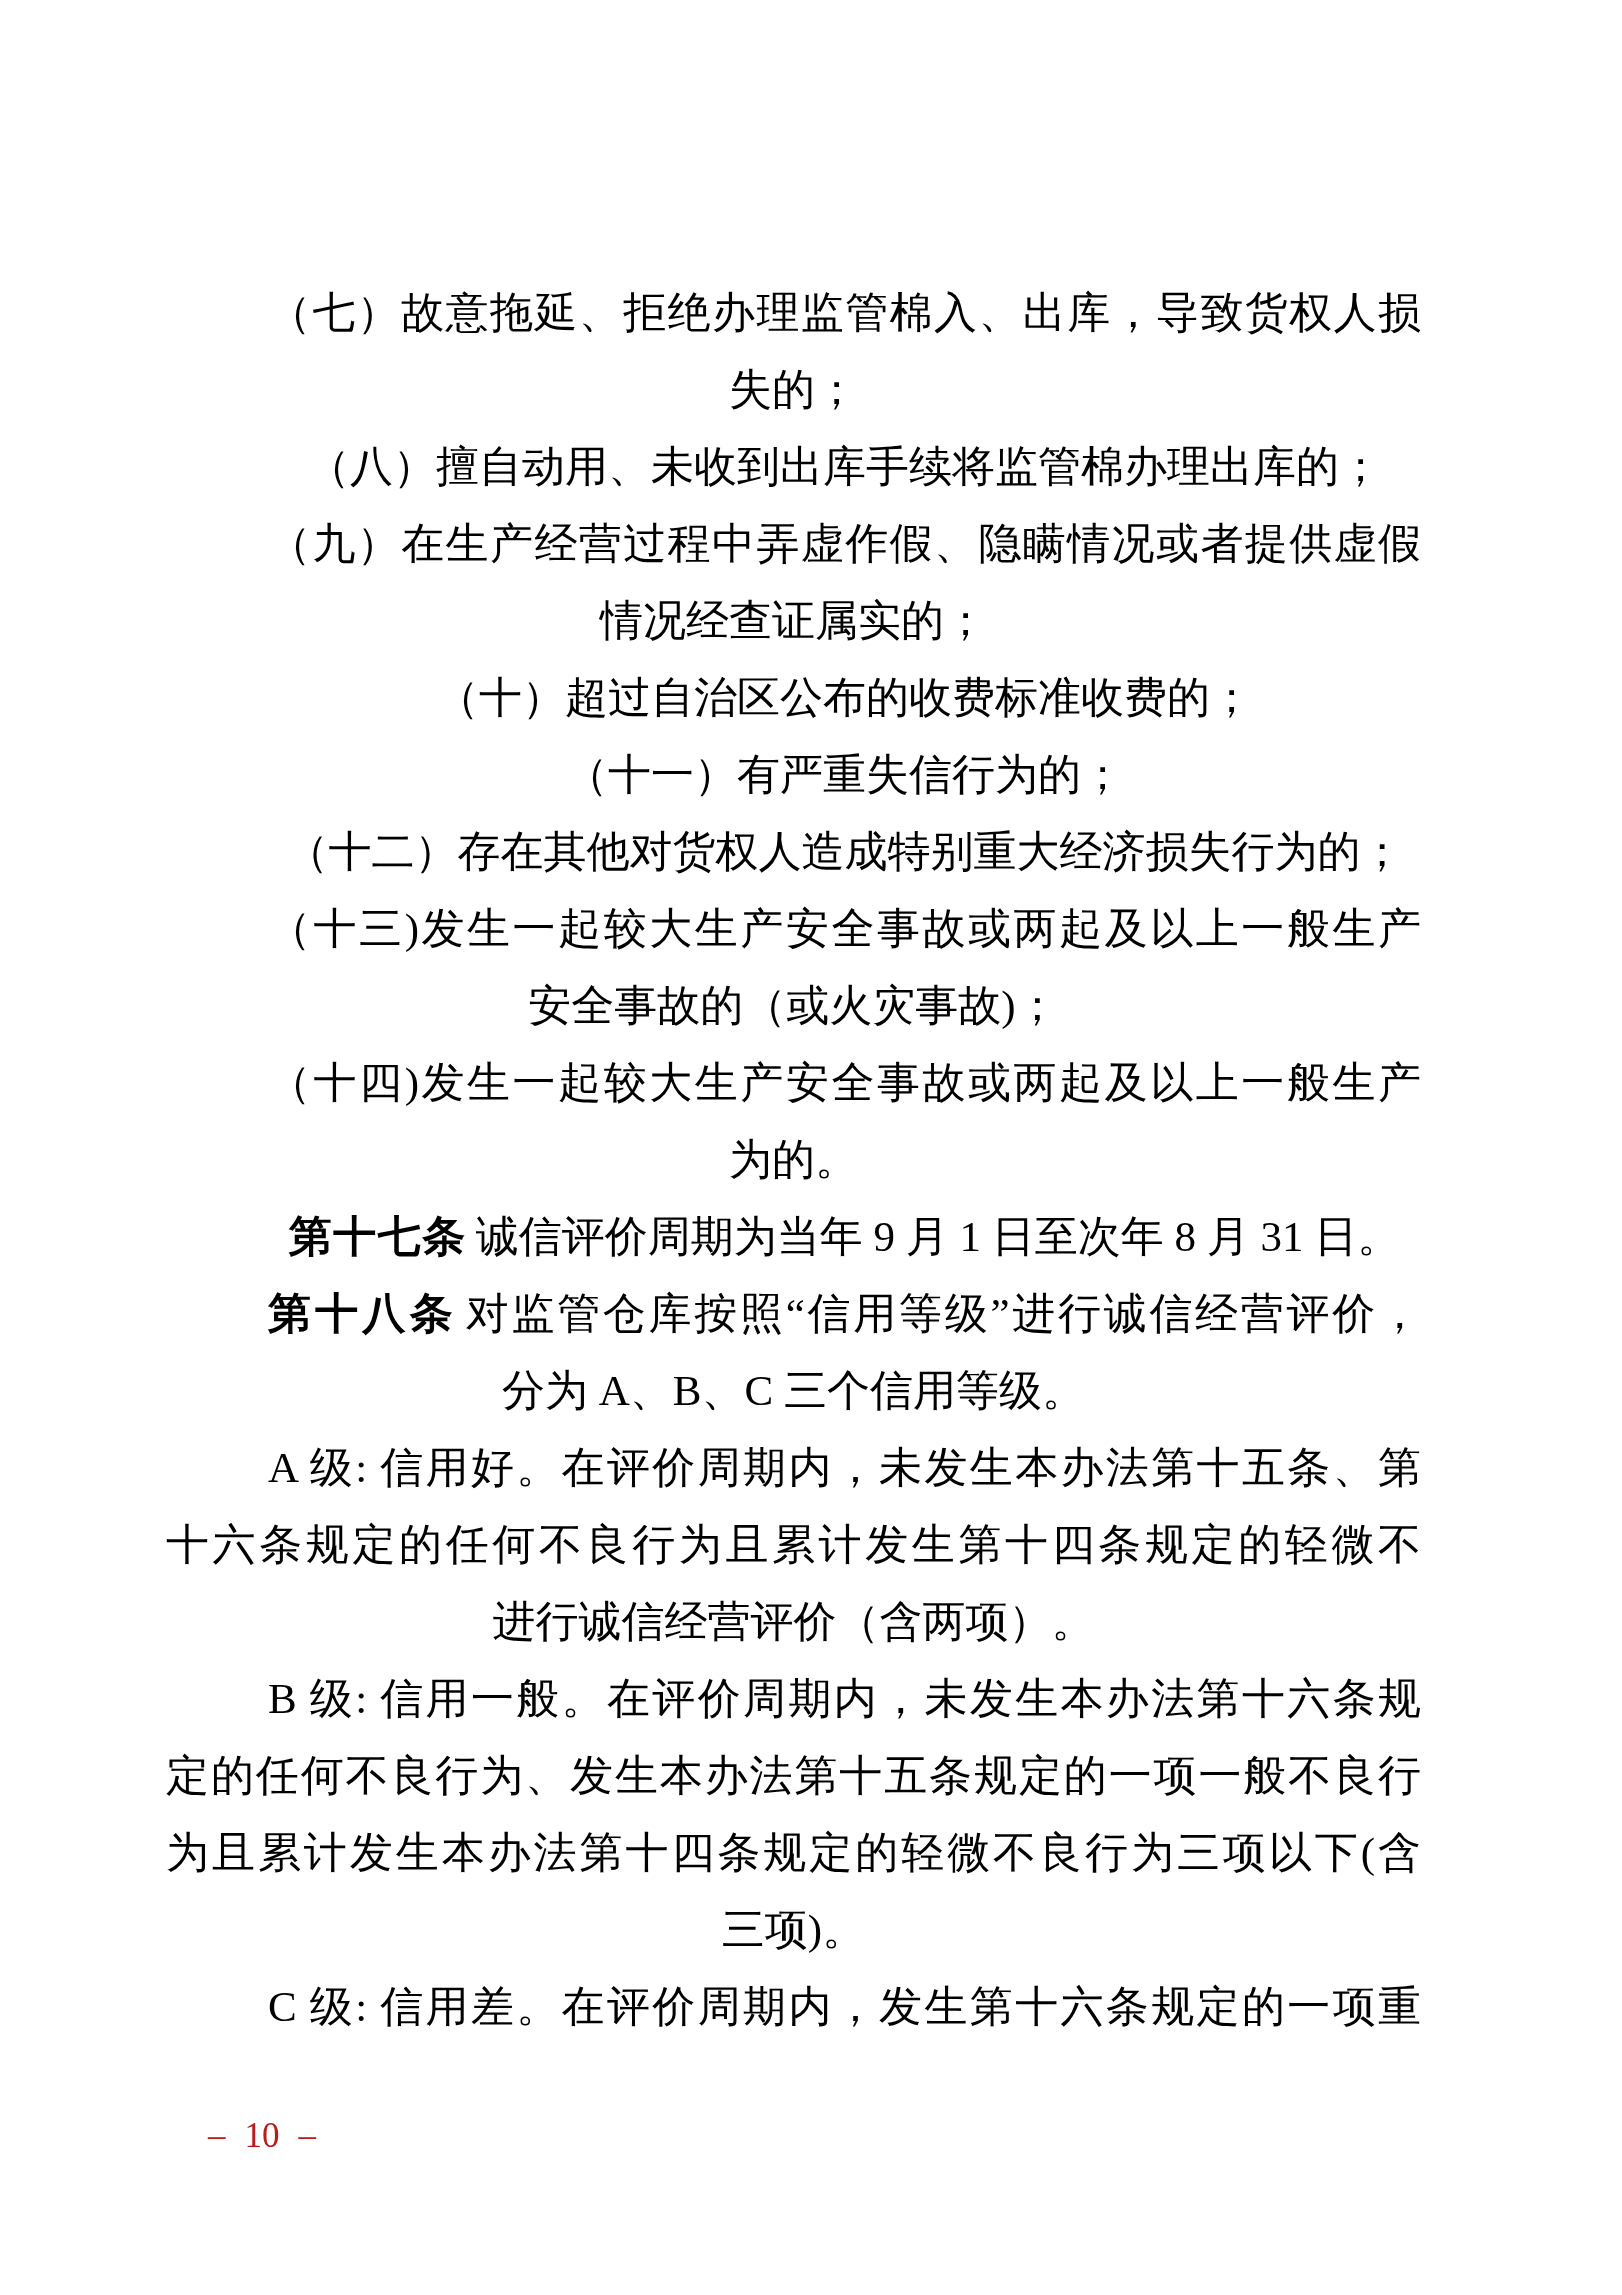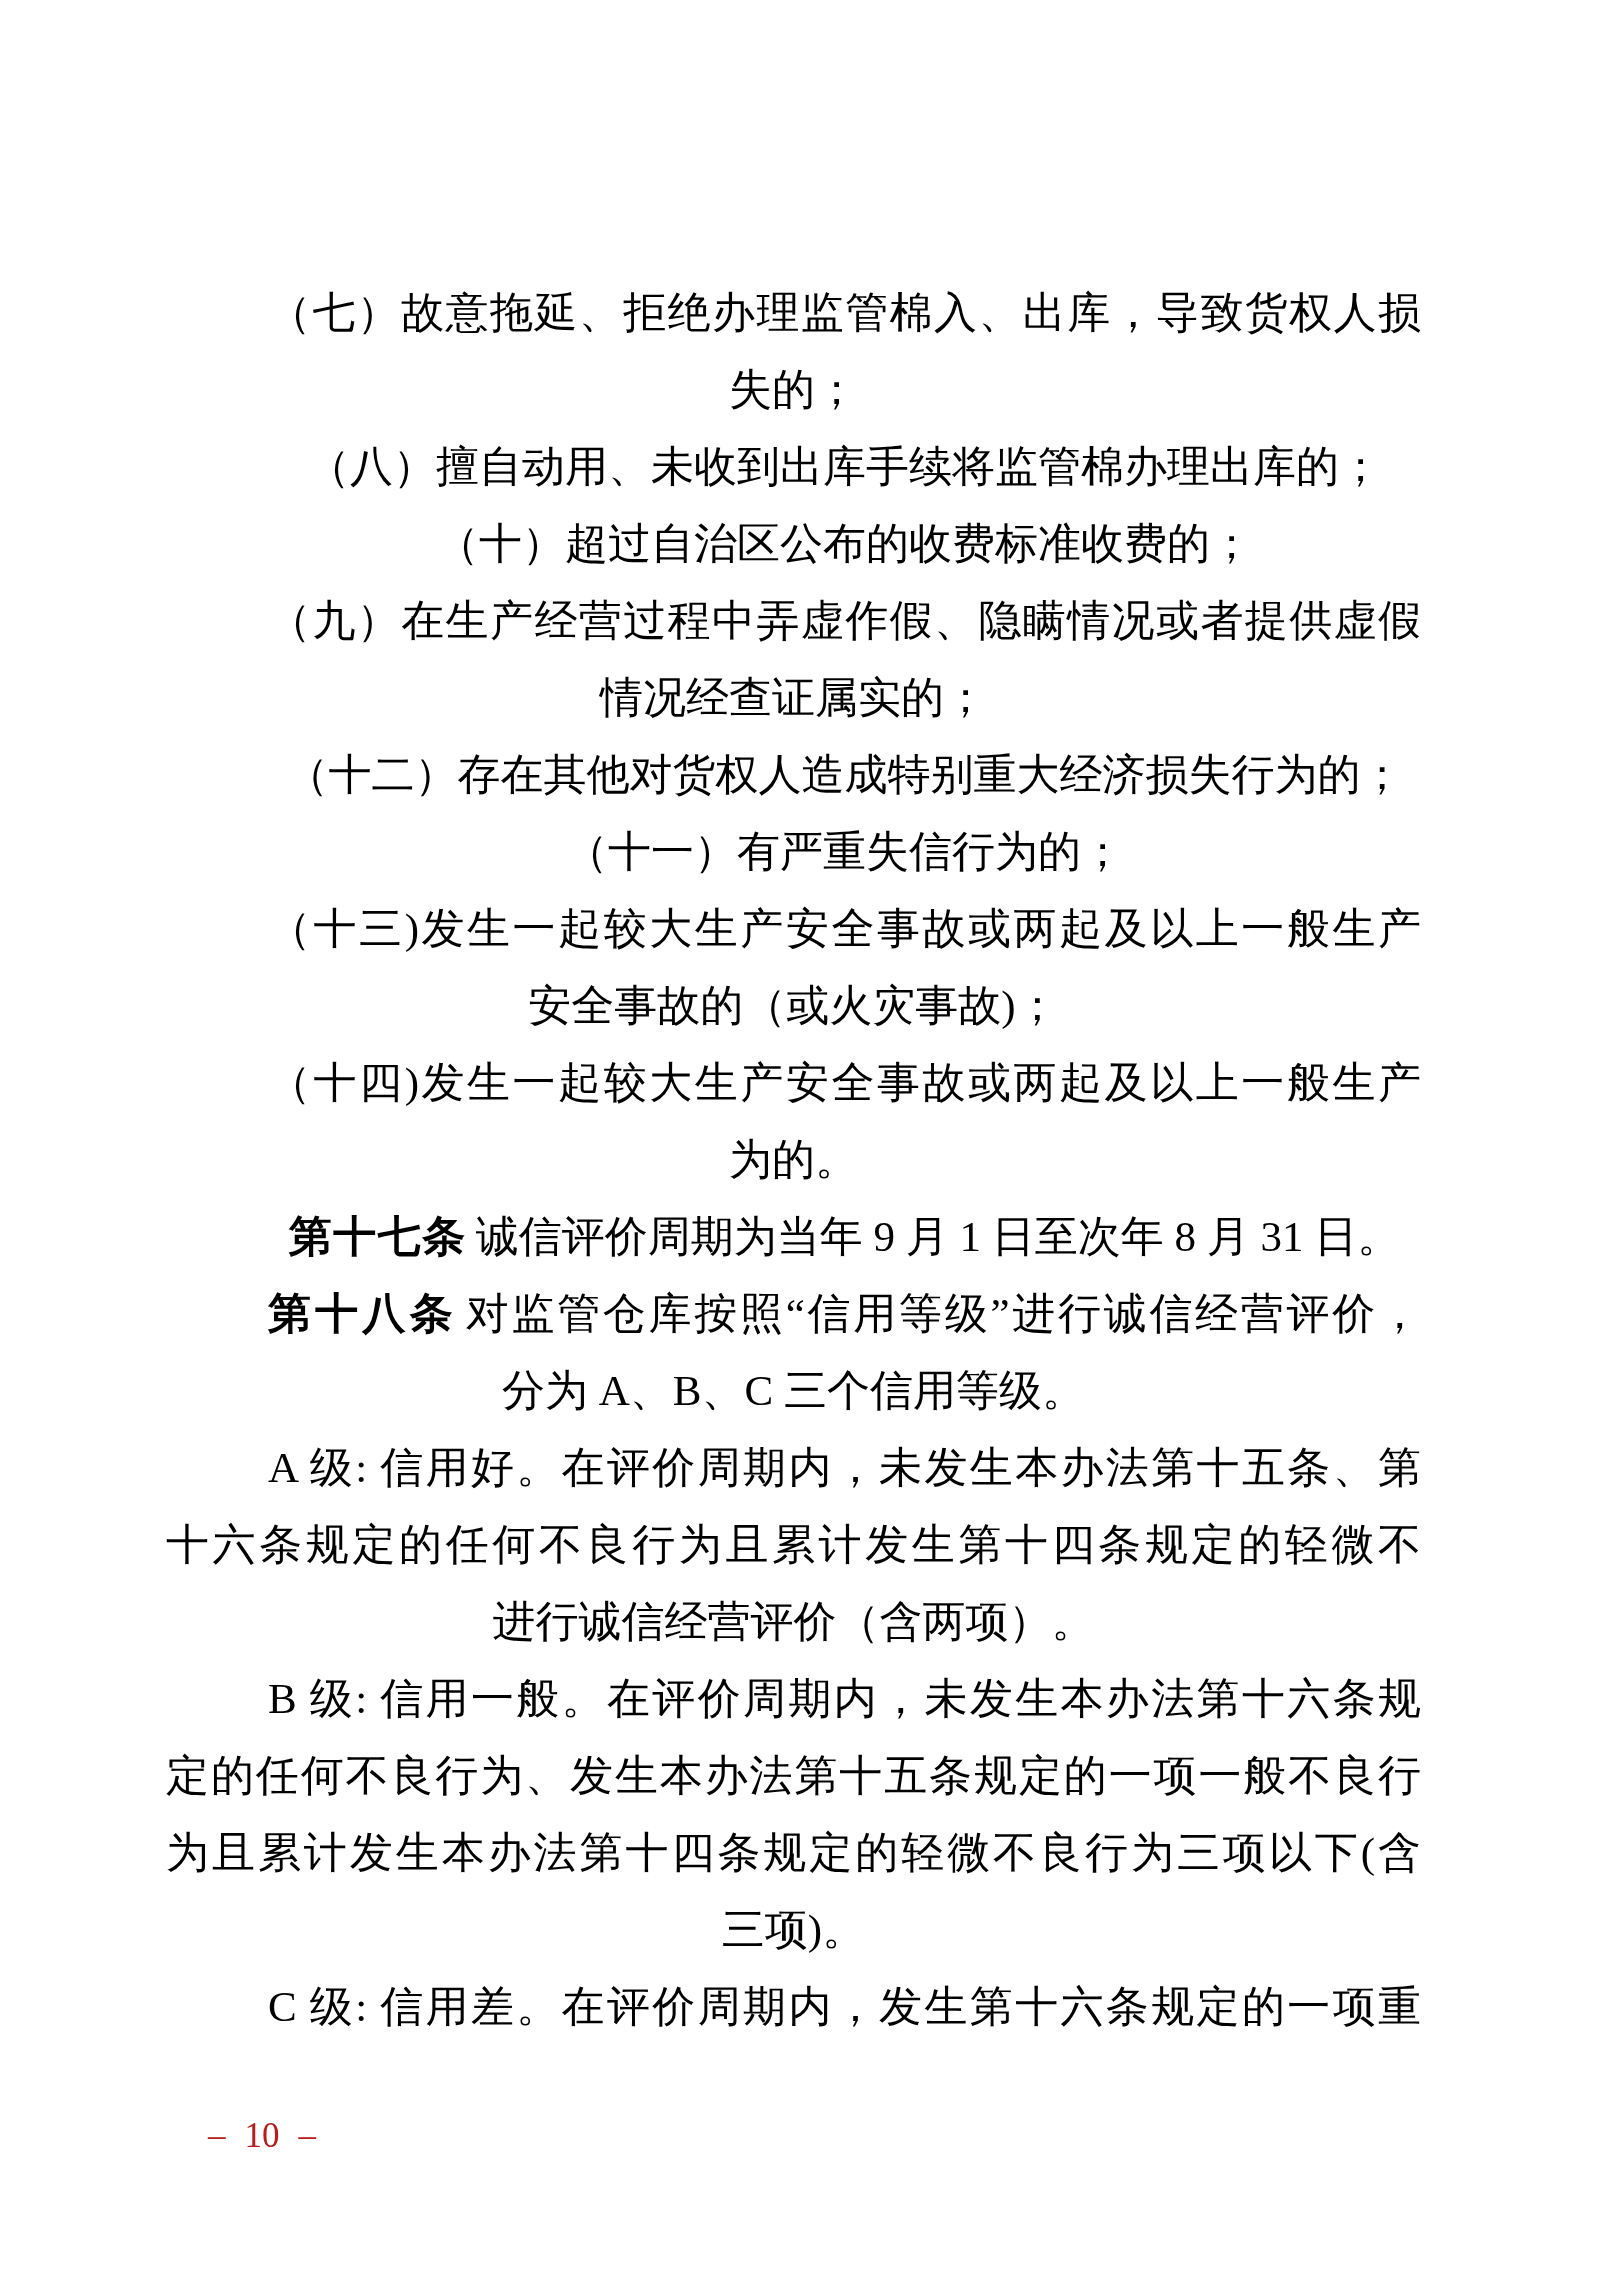--- a/index.html
+++ b/index.html
@@ -62,31 +62,31 @@
 <div class="page">
   <div class="content">
       <div class="para">
         <div class="line indent full">（七）故意拖延、拒绝办理监管棉入、出库，导致货权人损</div>
         <div class="line">失的；</div>
       </div>
       <div class="para">
         <div class="line indent">（八）擅自动用、未收到出库手续将监管棉办理出库的；</div>
       </div>
       <div class="para">
-        <div class="line indent">（十）超过自治区公布的收费标准收费的；</div>
-      </div>
-      <div class="para">
         <div class="line indent full">（九）在生产经营过程中弄虚作假、隐瞒情况或者提供虚假</div>
         <div class="line">情况经查证属实的；</div>
       </div>
       <div class="para">
-        <div class="line indent">（十二）存在其他对货权人造成特别重大经济损失行为的；</div>
+        <div class="line indent">（十）超过自治区公布的收费标准收费的；</div>
       </div>
       <div class="para">
         <div class="line indent">（十一）有严重失信行为的；</div>
+      </div>
+      <div class="para">
+        <div class="line indent">（十二）存在其他对货权人造成特别重大经济损失行为的；</div>
       </div>
       <div class="para">
         <div class="line indent full">（十三)发生一起较大生产安全事故或两起及以上一般生产</div>
         <div class="line">安全事故的（或火灾事故)；</div>
       </div>
       <div class="para">
         <div class="line indent full">（十四)发生一起较大生产安全事故或两起及以上一般生产</div>
         <div class="line">为的。</div>
       </div>
       <div class="para">

